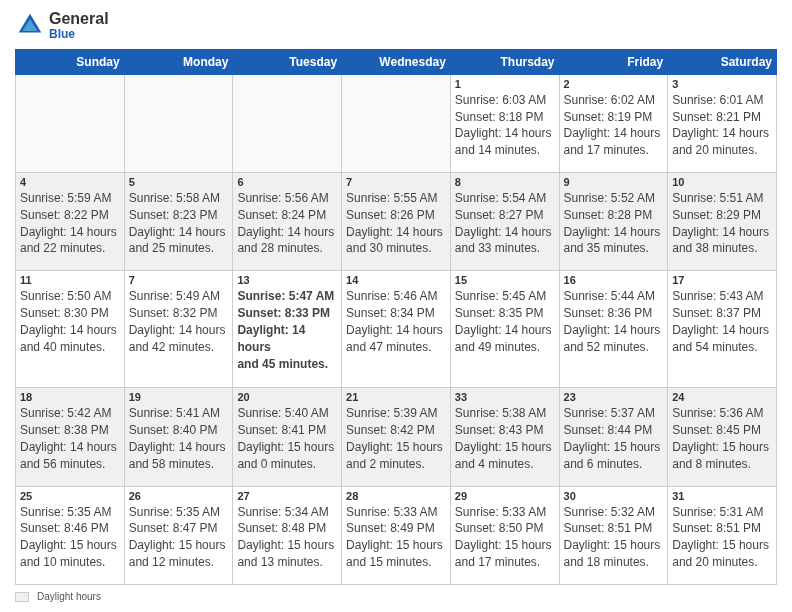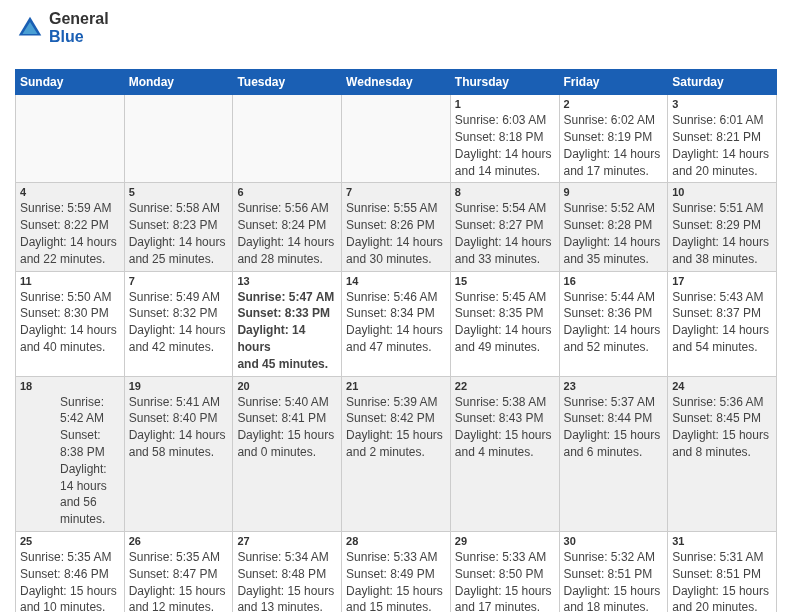--- a/index.html
+++ b/index.html
@@ -14,39 +14,39 @@
       width: 792px;
       height: 612px;
       display: flex;
       flex-direction: column;
       padding: 10px 15px 10px 15px;
     }
     .header {
       display: flex;
       justify-content: space-between;
       align-items: center;
-      margin-bottom: 24px;
+      margin-bottom: 8px;
     }
     .logo {
       display: flex;
       align-items: center;
       gap: 4px;
     }
     .logo-text {
       display: flex;
       flex-direction: column;
       line-height: 1.1;
     }
     .logo-general {
       font-size: 16px;
       font-weight: bold;
       color: #333;
     }
     .logo-blue {
-      font-size: 16px;
+      font-size: 12px;
       font-weight: bold;
       color: #1a5fb4;
     }
     .logo-icon {
       width: 30px;
       height: 30px;
     }
     .title-block {
       text-align: right;
     }
@@ -63,21 +63,21 @@
     .calendar {
       flex: 1;
       border: 1px solid #ccc;
       border-collapse: collapse;
       width: 100%;
       table-layout: fixed;
     }
     .calendar th {
       background-color: #1a5fb4;
       color: #fff;
-      text-align: left;
+      text-align: right;
       padding: 5px 4px;
       font-size: 12px;
       font-weight: bold;
       border: 1px solid #1a5fb4;
     }
     .calendar td {
       border: 1px solid #ccc;
       vertical-align: top;
       padding: 3px 4px;
       font-size: 9.5px;
@@ -276,21 +276,21 @@
             <span class="day-num">17</span>
             <div class="day-info" style="white-space: pre-line;">Sunrise: 5:43 AM
 Sunset: 8:37 PM
 Daylight: 14 hours
 and 54 minutes.</div>
           </td>
         </tr>
         <tr>
           <td class="shaded">
             <span class="day-num">18</span>
-            <div class="day-info" style="white-space: pre-line; margin-left: 40px;">Sunrise: 5:42 AM
+            <div class="day-info" style="white-space: pre-line;">Sunrise: 5:42 AM
 Sunset: 8:38 PM
 Daylight: 14 hours
 and 56 minutes.</div>
           </td>
           <td class="shaded">
             <span class="day-num">19</span>
             <div class="day-info" style="white-space: pre-line;">Sunrise: 5:41 AM
 Sunset: 8:40 PM
 Daylight: 14 hours
 and 58 minutes.</div>
@@ -303,21 +303,21 @@
 and 0 minutes.</div>
           </td>
           <td class="shaded">
             <span class="day-num">21</span>
             <div class="day-info" style="white-space: pre-line;">Sunrise: 5:39 AM
 Sunset: 8:42 PM
 Daylight: 15 hours
 and 2 minutes.</div>
           </td>
           <td class="shaded">
-            <span class="day-num">22</span>
+            <span class="day-num">33</span>
             <div class="day-info" style="white-space: pre-line;">Sunrise: 5:38 AM
 Sunset: 8:43 PM
 Daylight: 15 hours
 and 4 minutes.</div>
           </td>
           <td class="shaded">
             <span class="day-num">23</span>
             <div class="day-info" style="white-space: pre-line;">Sunrise: 5:37 AM
 Sunset: 8:44 PM
 Daylight: 15 hours

